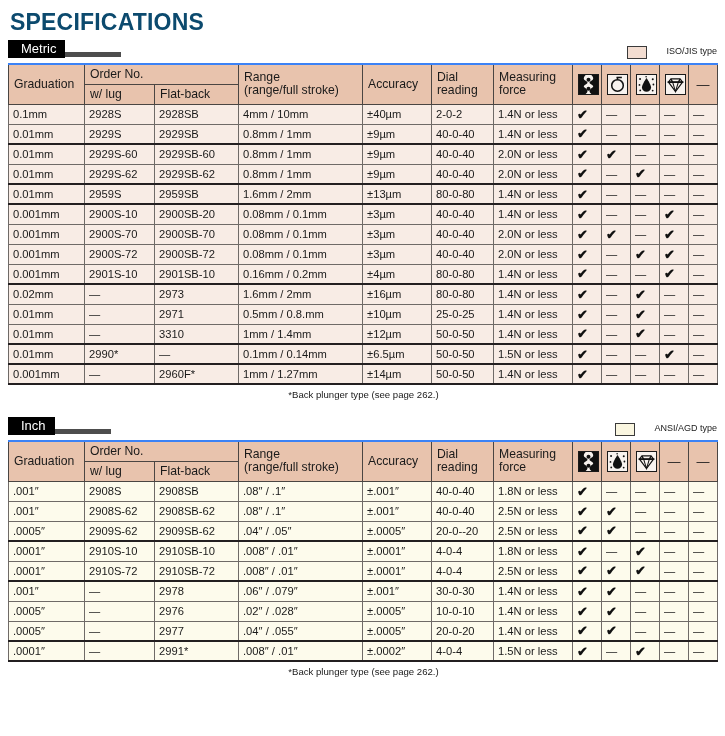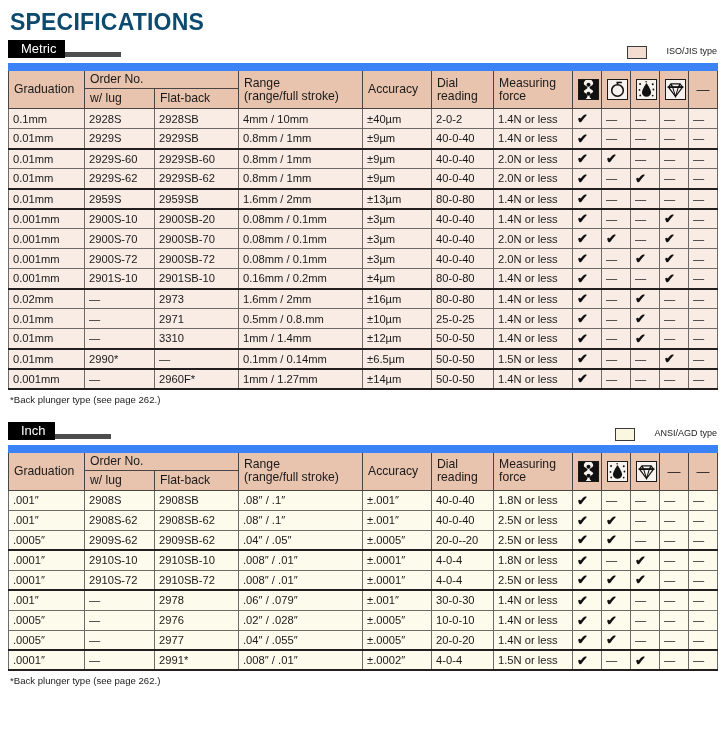--- a/index.html
+++ b/index.html
@@ -57,21 +57,21 @@
     width: 20px; height: 13px;
     border: 1px solid #3a3a3a;
   }
   .legend-label { font-size: 9px; color: #1a1a1a; }
 
   
   table.spec {
     border-collapse: collapse;
     width: 709px;
     table-layout: fixed;
-    border-top: 8px solid #3b82f6;
+    border-top: 2px solid #3b82f6;
     border-bottom: 2px solid #231f20;
   }
   table.spec td, table.spec th {
     border: 1px solid #6f6a67;
     padding: 1px 4px;
     font-size: 11.2px;
     color: #1a1a1a;
     font-weight: normal;
     text-align: left;
     vertical-align: middle;
@@ -127,20 +127,21 @@
     font-weight: bold;
     color: #111;
     line-height: 1;
   }
 
   
   .footnote {
     font-size: 9.6px;
     color: #1a1a1a;
     padding: 4px 0 0 2px;
+    text-align: center;
   }
   .gap { height: 17px; }
 </style>
 </head>
 <body>
 
 <div class="page">
 
   <div class="page-title">SPECIFICATIONS</div>
 

